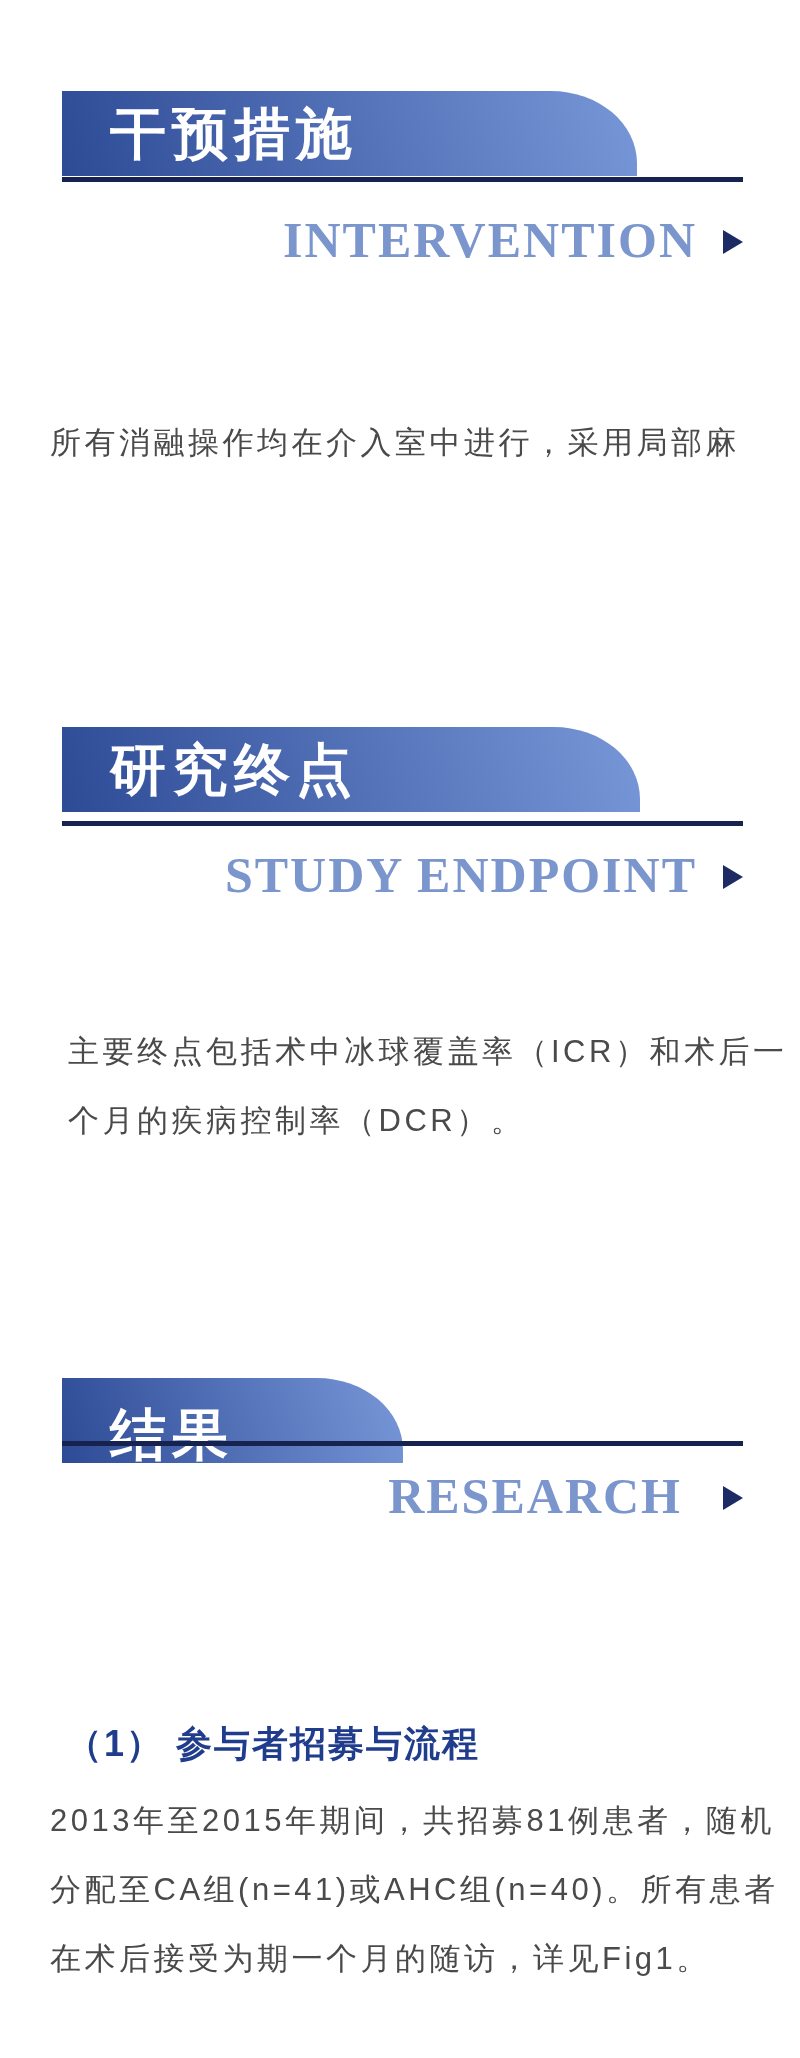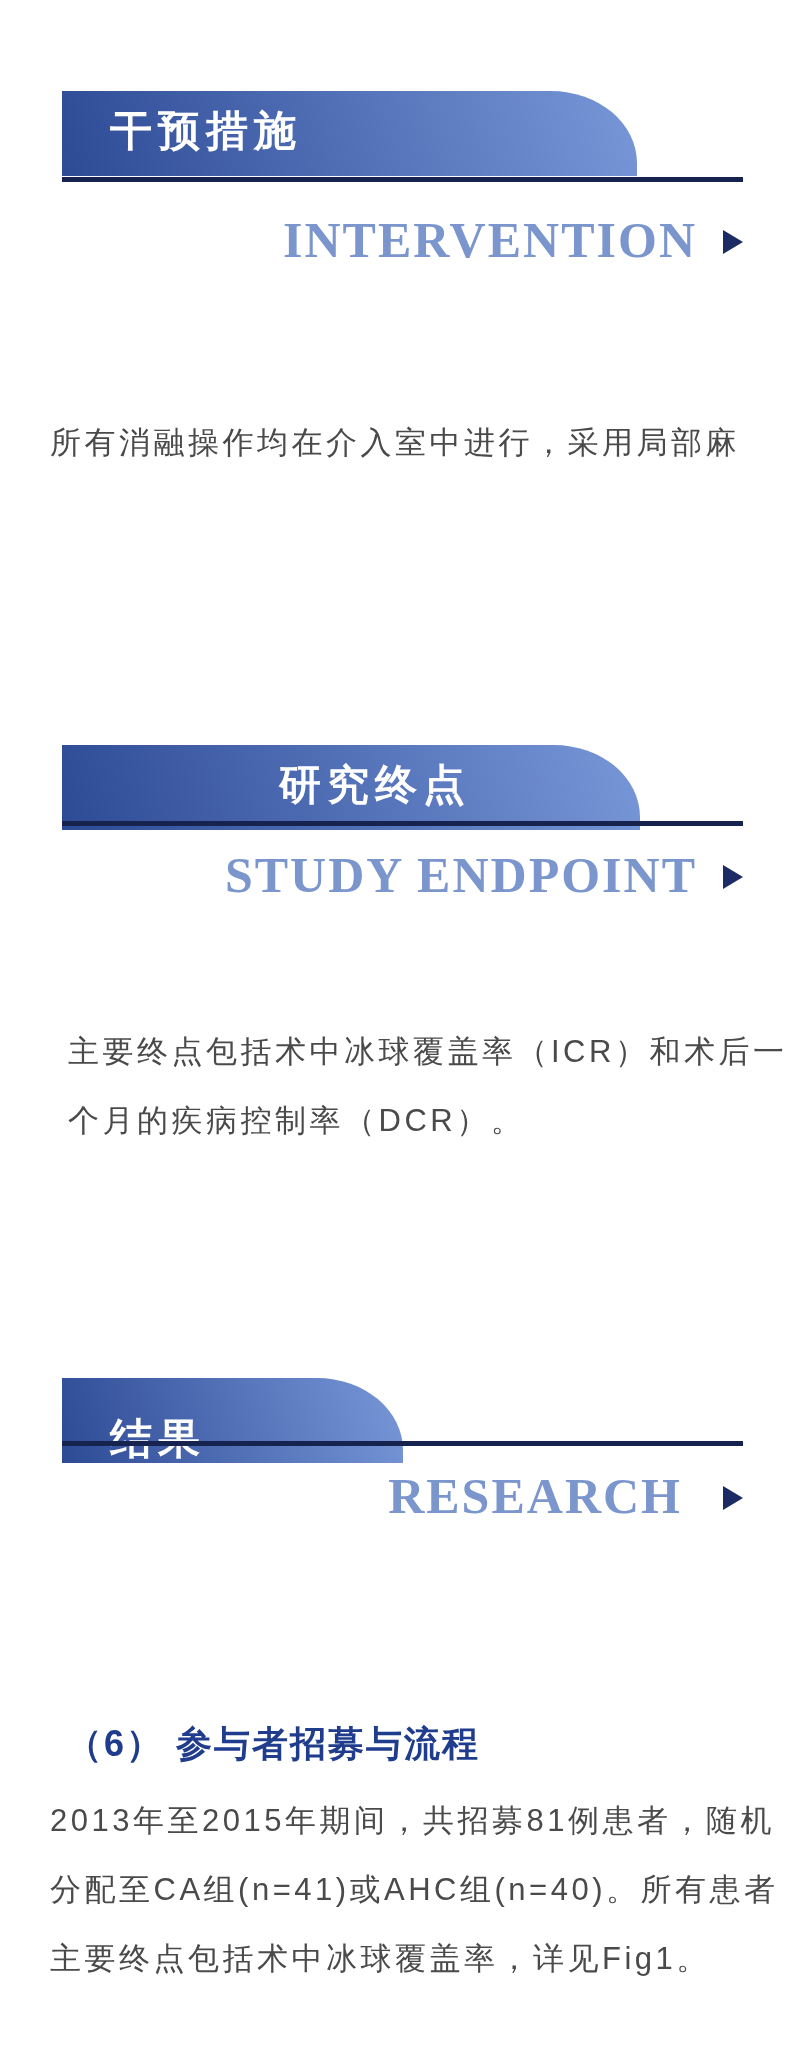--- a/index.html
+++ b/index.html
@@ -14,27 +14,27 @@
 
   
   .banner{
     position:absolute;left:62px;height:85px;
     background:linear-gradient(72deg, var(--c-banner-start), var(--c-banner-end));
     border-top-right-radius:86px 72px;
     display:flex;align-items:center;
     padding-left:48px;
   }
   .banner-title{
-    font-family:Liberation Mono, monospace;
-    font-weight:bold;font-size:42px;
+    font-family:Liberation Sans, sans-serif;
+    font-weight:bold;font-size:56px;
     color:var(--c-banner-text);
     letter-spacing:6px;line-height:1;
   }
   .b1{top:91px;width:575px;}
-  .b2{top:745px;width:578px;justify-content:center;}
+  .b2{top:727px;width:578px;}
   .b3{top:1378px;width:341px;align-items:flex-end;}
 
   
   .rule{
     position:absolute;left:62px;width:681px;height:4px;
     border-top:3px solid var(--c-rule);
     border-bottom:2px solid var(--c-rule);
   }
   .r1{top:177px;}
   .r2{top:821px;}
@@ -112,20 +112,20 @@
   </div>
 
   <div class="banner b3">
     <span class="banner-title">结果</span>
   </div>
   <div class="rule r3"></div>
   <div class="en-row e3">
     <span class="en-text">RESEARCH</span>
     <span class="arrow"></span>
   </div>
-  <div class="sub-title">（6） 参与者招募与流程</div>
+  <div class="sub-title">（1） 参与者招募与流程</div>
   <div class="para p3">
     <div class="pline">2013年至2015年期间，共招募81例患者，随机</div>
     <div class="pline">分配至CA组(n=41)或AHC组(n=40)。所有患者</div>
-    <div class="pline">主要终点包括术中冰球覆盖率，详见Fig1。</div>
+    <div class="pline">在术后接受为期一个月的随访，详见Fig1。</div>
   </div>
 
 </div>
 
 </body></html>

